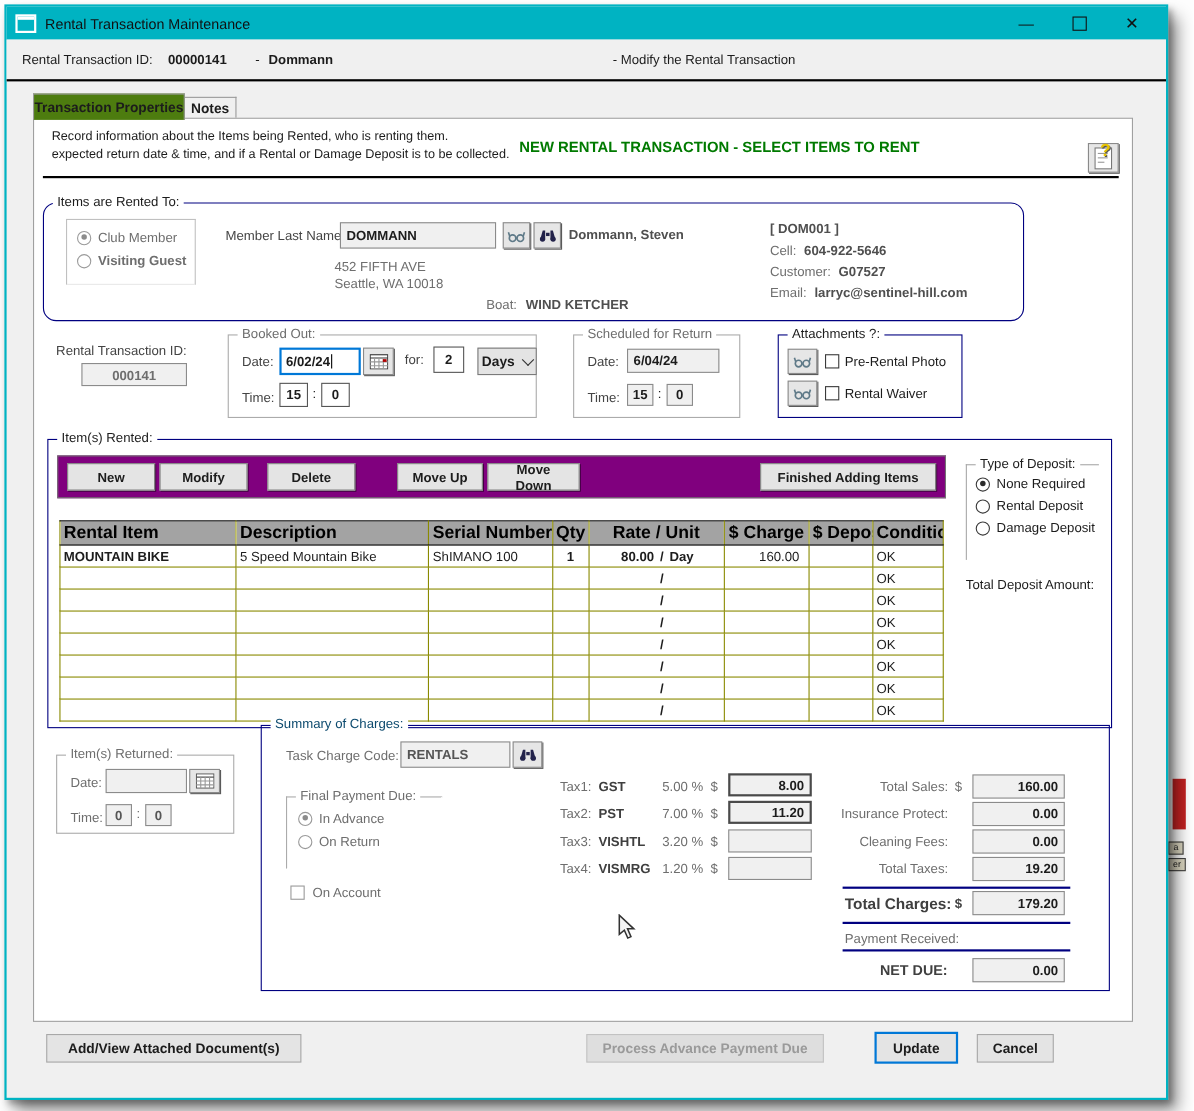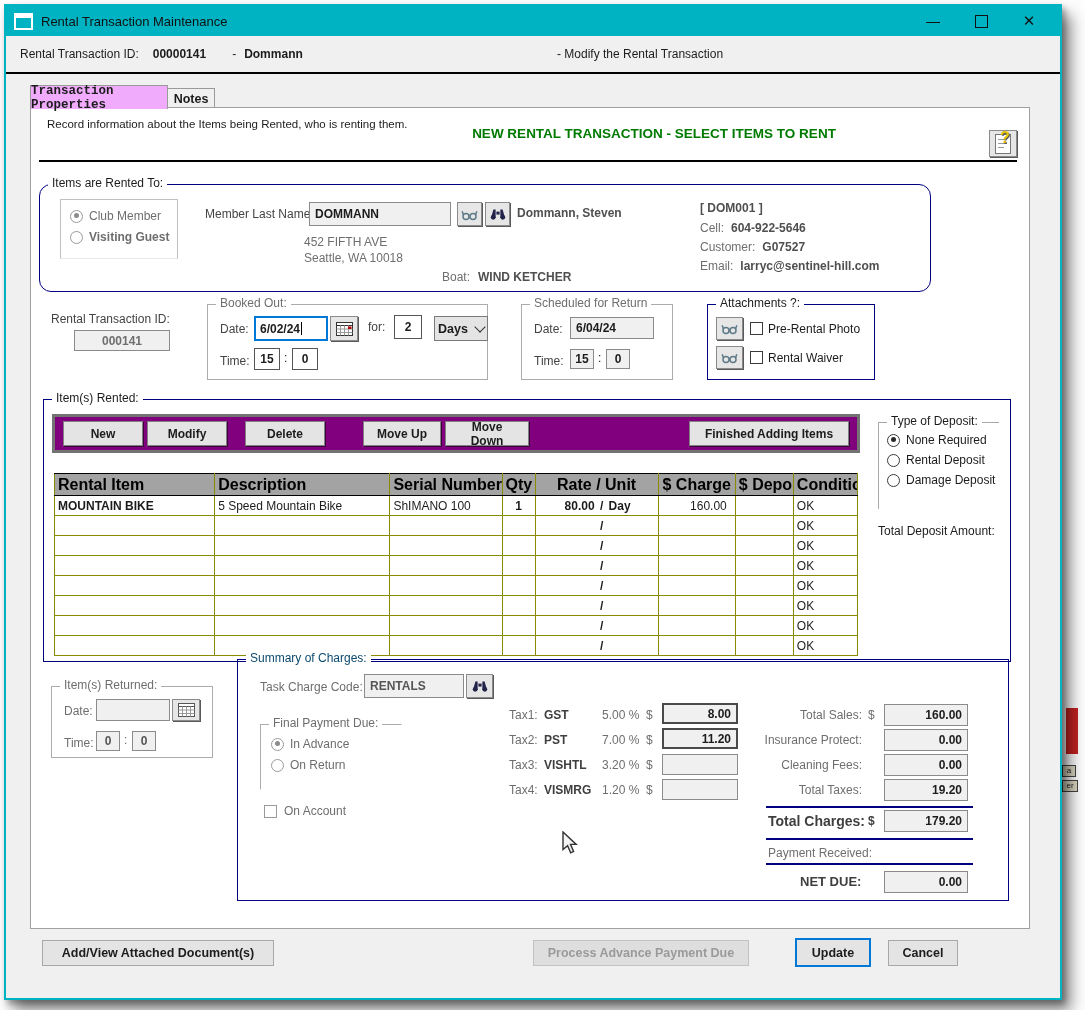--- a/index.html
+++ b/index.html
@@ -17,21 +17,21 @@
   .tb-btns{margin-left:auto;display:flex;align-items:center;gap:26px;padding-right:12px;}
   .tb-btn{width:22px;height:22px;display:flex;align-items:center;justify-content:center;color:#111;font-size:15px;cursor:default;}
   .tb-min{font-size:14px;}
   .tb-max span{display:block;width:11px;height:11px;border:1.5px solid #111;}
   
   .hdr{position:absolute;left:0;top:30px;right:0;height:38px;background:#f0f0f0;border-bottom:2px solid #000;
        display:flex;align-items:center;padding:0 14px;box-sizing:border-box;}
   .hdr b{font-weight:bold;}
   
   .tab{position:absolute;background:#f0f0f0;border:1px solid #9a9a9a;border-bottom:none;display:flex;align-items:center;justify-content:center;font-weight:bold;font-size:12.5px;}
-  .tab.active{background:#f0abfc;z-index:5;font-family:Liberation Mono, monospace;}
+  .tab.active{background:#4d7c0f;z-index:5;}
   .panel{position:absolute;left:24px;top:101px;width:1000px;height:822px;background:#fff;border:1px solid #a0a0a0;box-sizing:border-box;}
   
   .group{position:absolute;border:1px solid #000080;box-sizing:border-box;}
   .group.gray{border-color:#ababab;}
   .legend{position:absolute;top:-9px;left:8px;background:#fff;padding:0 4px;font-size:12px;white-space:nowrap;}
   .legend.dim{color:#6e6e6e;}
   
   .sunken{background:#f0f0f0;border:1px solid #8b8b8b;box-sizing:border-box;display:flex;align-items:center;padding:0 5px;}
   .white-f{background:#fff;border:1px solid #555;box-sizing:border-box;display:flex;align-items:center;justify-content:center;font-weight:bold;}
   .focusf{border:2px solid #0078d7;}
@@ -41,21 +41,21 @@
   .radio{width:13px;height:13px;border-radius:50%;border:1px solid #3a3a3a;background:#fff;display:inline-block;position:relative;box-sizing:border-box;flex:none;}
   .radio.checked::after{content:"";position:absolute;left:2.5px;top:2.5px;width:5px;height:5px;border-radius:50%;background:#2a2a2a;}
   .radio.dis{border-color:#9a9a9a;}
   .radio.dis.checked::after{background:#8c8c8c;}
   .checkbox{width:13px;height:13px;border:1px solid #3a3a3a;background:#fff;display:inline-block;box-sizing:border-box;flex:none;}
   .checkbox.dis{border-color:#9a9a9a;}
   .dim{color:#6e6e6e;}
   .lbl{color:#444;}
   .rowflex{display:flex;align-items:center;}
   
-  .purplebar{position:absolute;background:#80007e;border:3px solid #737373;display:flex;align-items:center;padding:0 8px;box-sizing:border-box;}
+  .purplebar{position:absolute;background:#80007e;border:1px solid #737373;display:flex;align-items:center;padding:0 8px;box-sizing:border-box;}
   .pbtn{height:25px;background:#e4e4e4;border:1px solid #808080;box-shadow:1px 1px 0 #3c003c;font-weight:bold;font-size:12px;
         display:flex;align-items:center;justify-content:center;padding:0 10px;box-sizing:border-box;}
   
   table.items{border-collapse:collapse;table-layout:fixed;width:804px;background:#fff;border:1px solid #000;}
   table.items th{background:#a3a3a3;color:#000;font-weight:bold;font-size:16px;border:1px solid #8a8a00;border-top:1px solid #000;border-bottom:1px solid #000;height:21px;padding:0 3px;overflow:hidden;white-space:nowrap;}
   table.items td{border:1px solid #8a8a00;height:19px;font-size:12px;padding:0 3px;overflow:hidden;white-space:nowrap;}
   .ratecell{display:flex;align-items:center;justify-content:center;font-weight:bold;}
   .ratecell .r{width:46px;text-align:right;}
   .ratecell .u{width:36px;text-align:left;}
   .ratecell .s{width:14px;text-align:center;}
@@ -96,20 +96,21 @@
   <div class="tab active" style="left:24px;top:79px;width:136px;height:23px;z-index:6;">
     <span>Transaction Properties</span>
   </div>
   <div class="tab" style="left:161px;top:82px;width:46px;height:20px;">
     <span>Notes</span>
   </div>
 
   <div class="panel">
 
     <div class="abs" style="left:16px;top:10px;font-size:11.5px;">Record information about the Items being Rented, who is renting them.</div>
+    <div class="abs" style="left:16px;top:27px;font-size:11.5px;">expected return date &amp; time, and if a Rental or Damage Deposit is to be collected.</div>
     <div class="abs" style="left:408px;top:18px;width:430px;text-align:center;color:#007a00;font-weight:bold;font-size:13.5px;">NEW RENTAL TRANSACTION - SELECT ITEMS TO RENT</div>
     <div class="abs btn3d" style="left:958px;top:22px;width:28px;height:27px;">
       <span style="position:relative;width:14px;height:18px;background:#fff;border:1px solid #777;display:block;">
         <span style="position:absolute;left:2px;top:4px;width:9px;height:1px;background:#999;"></span>
         <span style="position:absolute;left:2px;top:8px;width:9px;height:1px;background:#999;"></span>
         <span style="position:absolute;left:2px;top:12px;width:6px;height:1px;background:#999;"></span>
         <span style="position:absolute;left:4px;top:-6px;color:#e8c400;font-weight:bold;font-size:16px;text-shadow:1px 1px 0 #555;">?</span>
       </span>
     </div>
     <div class="abs" style="left:8px;top:52px;width:978px;height:2px;background:#000;"></div>

